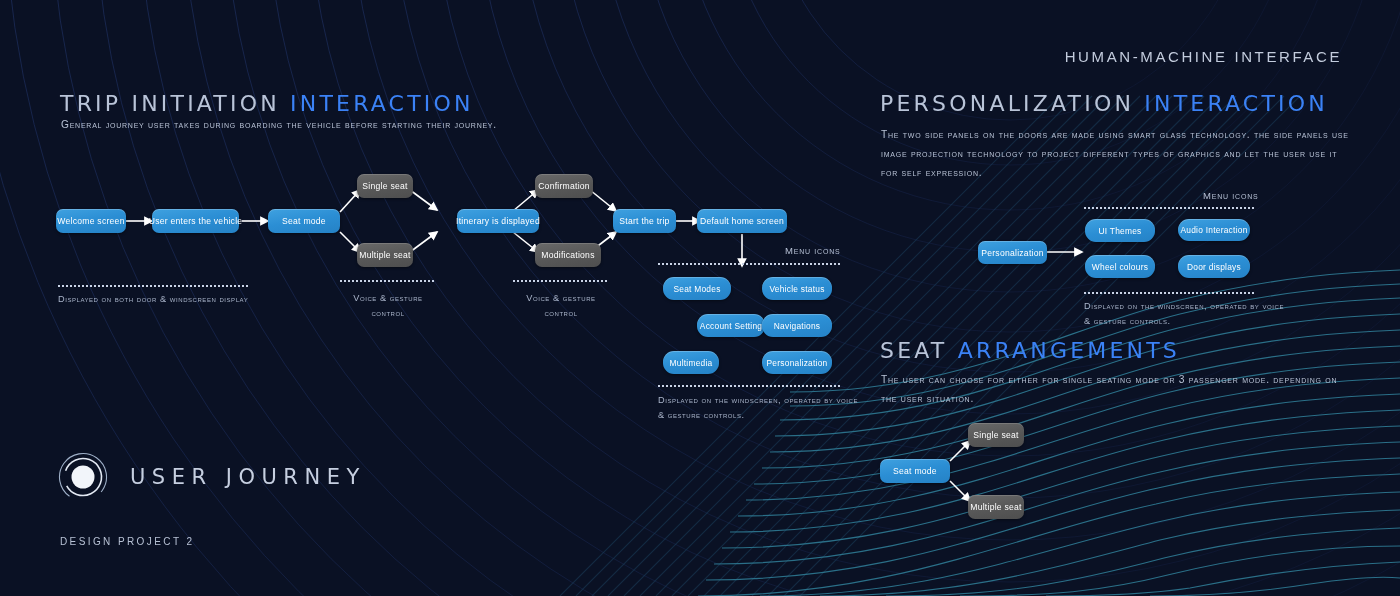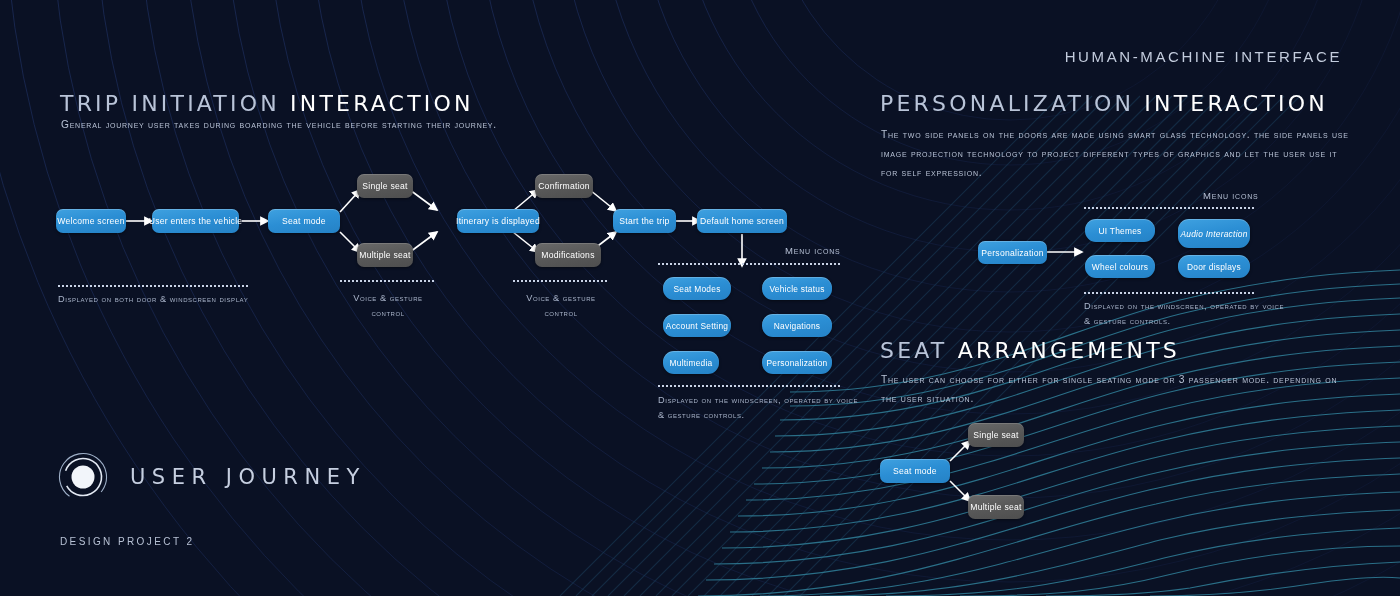--- a/index.html
+++ b/index.html
@@ -26,21 +26,21 @@
   .kicker{
     font-size:15px;letter-spacing:2.6px;color:#c3ccdd;
     font-weight:400;white-space:nowrap;
   }
   .sec-title{
     font-size:22px;letter-spacing:3.2px;white-space:nowrap;
     font-family:"DejaVu Sans", sans-serif;
     font-weight:400;line-height:1;
   }
   .sec-title .w1{color:#b9c4d8;}
-  .sec-title .w2{color:#ffffff;}
+  .sec-title .w2{color:#3b82f6;}
   .sec-body{
     font-size:10.2px;letter-spacing:.75px;color:#b9c3d6;
     line-height:19px;font-variant:small-caps;
     text-transform:lowercase;
   }
   .sec-body::first-letter{text-transform:uppercase;}
   .cap{
     font-size:9.2px;letter-spacing:.55px;color:#aab5ca;
     line-height:15px;font-variant:small-caps;text-transform:lowercase;
   }
@@ -241,41 +241,41 @@
     <div class="abs cap center" style="left:336px;top:291px;width:104px;">Voice &amp; Gesture Control</div>
 
     <div class="dots" style="left:513px;top:280px;width:96px;"></div>
     <div class="abs cap center" style="left:509px;top:291px;width:104px;">Voice &amp; Gesture Control</div>
 
     <div class="abs menu-label" style="left:785px;top:245px;">Menu icons</div>
     <div class="dots" style="left:658px;top:263px;width:182px;"></div>
 
     <div class="node blue tile" style="left:663px;top:277px;width:68px;height:23px;">Seat Modes</div>
     <div class="node blue tile" style="left:762px;top:277px;width:70px;height:23px;text-align:right;">Vehicle status</div>
-    <div class="node blue tile" style="left:663px;top:314px;width:68px;height:23px;">Account Setting</div>
+    <div class="node blue tile" style="left:697px;top:314px;width:68px;height:23px;">Account Setting</div>
     <div class="node blue tile" style="left:762px;top:314px;width:70px;height:23px;">Navigations</div>
     <div class="node blue tile" style="left:663px;top:351px;width:56px;height:23px;">Multimedia</div>
     <div class="node blue tile" style="left:762px;top:351px;width:70px;height:23px;">Personalization</div>
 
     <div class="dots" style="left:658px;top:385px;width:182px;"></div>
     <div class="abs cap" style="left:658px;top:393px;width:200px;">Displayed on the windscreen, operated by voice &amp; gesture controls.</div>
 
     <div class="abs sec-title" style="left:880px;top:93px;">
       <span class="w1">PERSONALIZATION</span>
       <span class="w2">INTERACTION</span>
     </div>
     <div class="abs sec-body" style="left:881px;top:125px;width:468px;">The two side panels on the doors are made using smart glass technology. The side panels  use image projection technology to project different types of graphics and let the user use it for self expression.</div>
 
     <div class="node blue" style="left:978px;top:241px;width:69px;height:23px;">Personalization</div>
 
     <div class="abs menu-label" style="left:1203px;top:190px;">Menu icons</div>
     <div class="dots" style="left:1084px;top:207px;width:172px;"></div>
 
     <div class="node blue tile" style="left:1085px;top:219px;width:70px;height:23px;">UI Themes</div>
-    <div class="node blue tile" style="left:1178px;top:219px;width:72px;height:29px;font-style:italic;">Audio Interaction</div>
+    <div class="node blue tile" style="left:1178px;top:219px;width:72px;height:22px;">Audio Interaction</div>
     <div class="node blue tile" style="left:1085px;top:255px;width:70px;height:23px;">Wheel colours</div>
     <div class="node blue tile" style="left:1178px;top:255px;width:72px;height:23px;">Door displays</div>
 
     <div class="dots" style="left:1084px;top:292px;width:172px;"></div>
     <div class="abs cap" style="left:1084px;top:299px;width:200px;">Displayed on the windscreen, operated by voice &amp; gesture controls.</div>
 
     <div class="abs sec-title" style="left:880px;top:340px;">
       <span class="w1">SEAT</span>
       <span class="w2">ARRANGEMENTS</span>
     </div>

